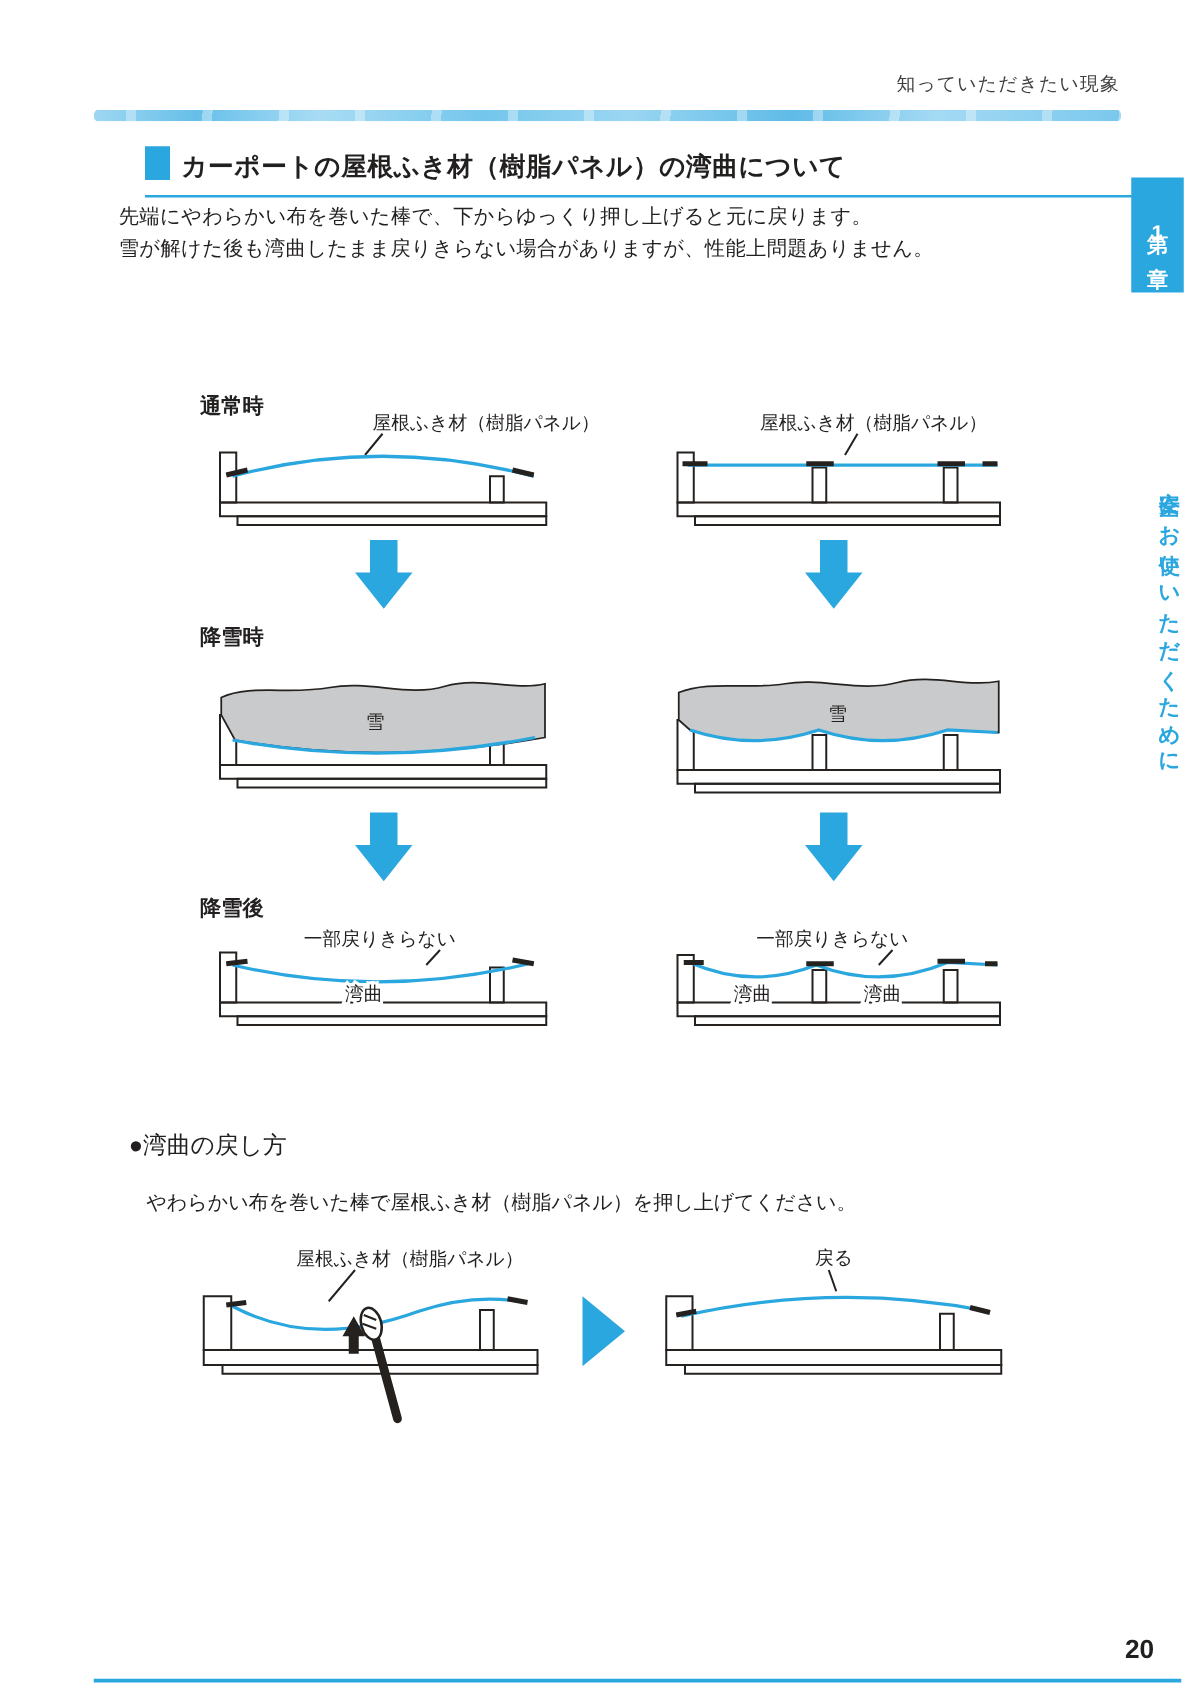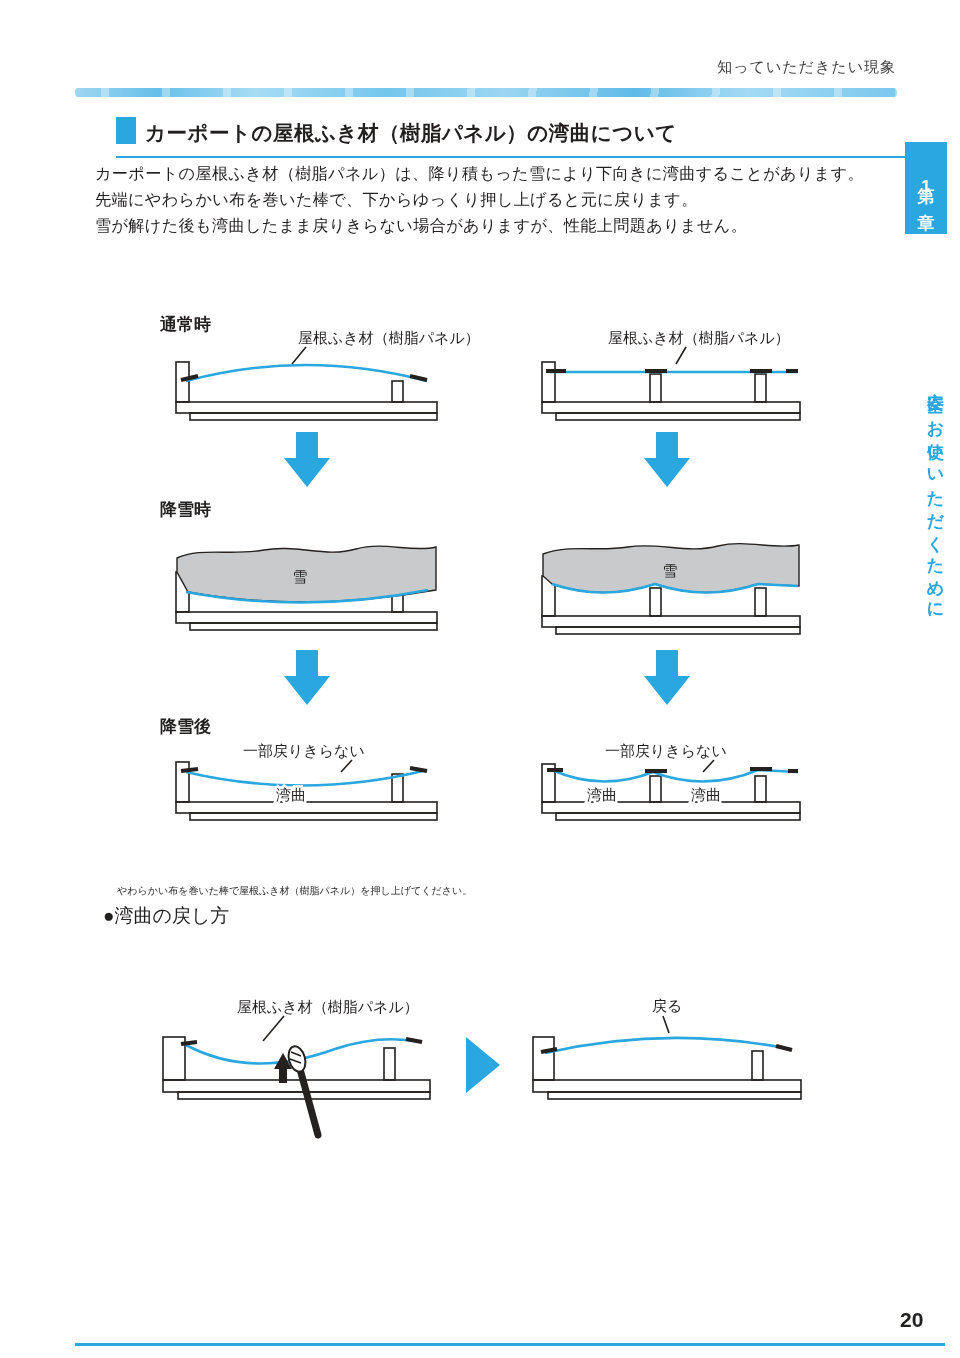--- a/index.html
+++ b/index.html
@@ -36,21 +36,21 @@
   }
   .vertical-title {
     position:absolute; left:905px; top:256px; width:42px; height:480px;
     color:#2ba7df; writing-mode:vertical-rl; text-orientation:upright;
     font-size:17px; font-weight:600; letter-spacing:3px;
     display:flex; justify-content:center;
   }
   svg.diagrams { position:absolute; left:0; top:300px; width:960px; height:540px; }
   svg.fix-diagrams { position:absolute; left:0; top:985px; width:960px; height:170px; }
   .fix-heading { position:absolute; left:103px; top:903px; font-size:19px; font-weight:normal; }
-  .fix-body { position:absolute; left:117px; top:884px; font-size:10px; }
+  .fix-body { position:absolute; left:117px; top:952px; font-size:16px; }
   .page-number { position:absolute; left:900px; top:1308px; font-size:21px; font-weight:bold; color:#221f1f; }
   .bottom-rule { position:absolute; left:75px; top:1343px; width:870px; height:2.5px; background:#2ba7df; }
 
   
   .dg     { stroke:#24211f; stroke-width:1.6; fill:none; }
   .dgthick{ stroke:#24211f; stroke-width:4; fill:none; }
   .panel  { stroke:#2ba7df; stroke-width:2.6; fill:none; }
   .snow   { fill:#c9cacb; stroke:#24211f; stroke-width:1.4; }
   .arrow-blue { fill:#2ba7df; }
   text.dtext   { font-family:"Liberation Sans","DejaVu Sans",sans-serif; font-size:15px; fill:#221f1f; }
@@ -64,21 +64,20 @@
 
   <div class="running-head">知っていただきたい現象</div>
   <div class="brush-band"></div>
 
   <div class="section-title-row">
     <span class="title-square"></span>
     <h1>カーポートの屋根ふき材（樹脂パネル）の湾曲について</h1>
   </div>
 
   <div class="body-copy">
-    <p>カーポートの屋根ふき材（樹脂パネル）は、降り積もった雪により下向きに湾曲することがあります。</p>
     <p>先端にやわらかい布を巻いた棒で、下からゆっくり押し上げると元に戻ります。</p>
     <p>雪が解けた後も湾曲したまま戻りきらない場合がありますが、性能上問題ありません。</p>
   </div>
 
   <div class="chapter-tab">第1章</div>
   <div class="vertical-title">安全にお使いいただくために</div>
 
   <svg class="diagrams" viewBox="0 0 960 540">
 
     <text x="160" y="30" class="dtextlg">通常時</text>

